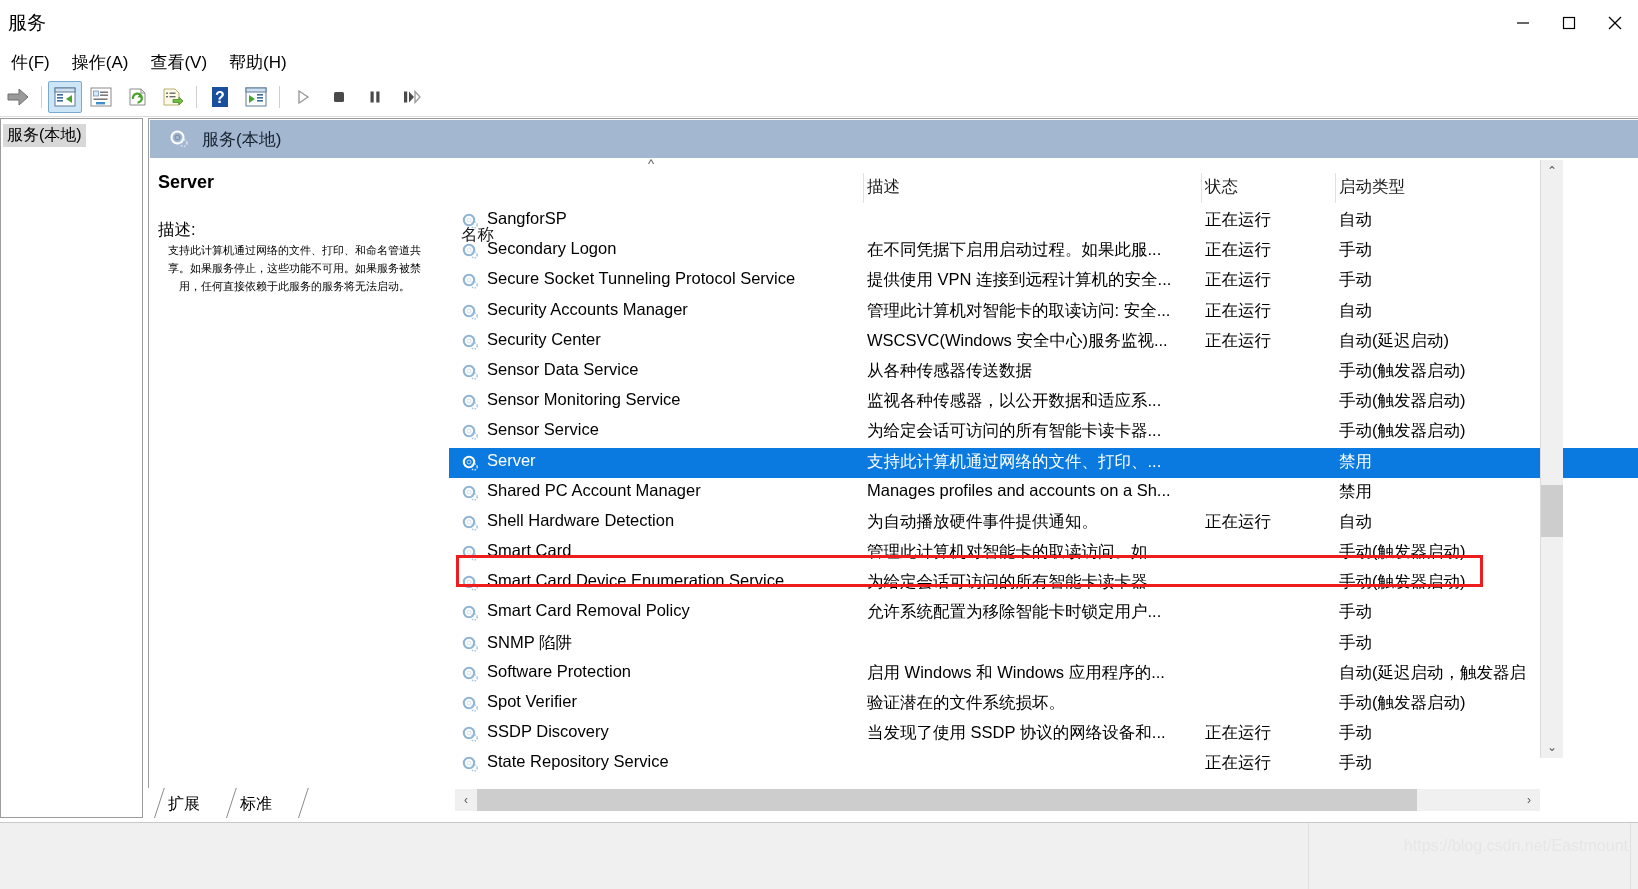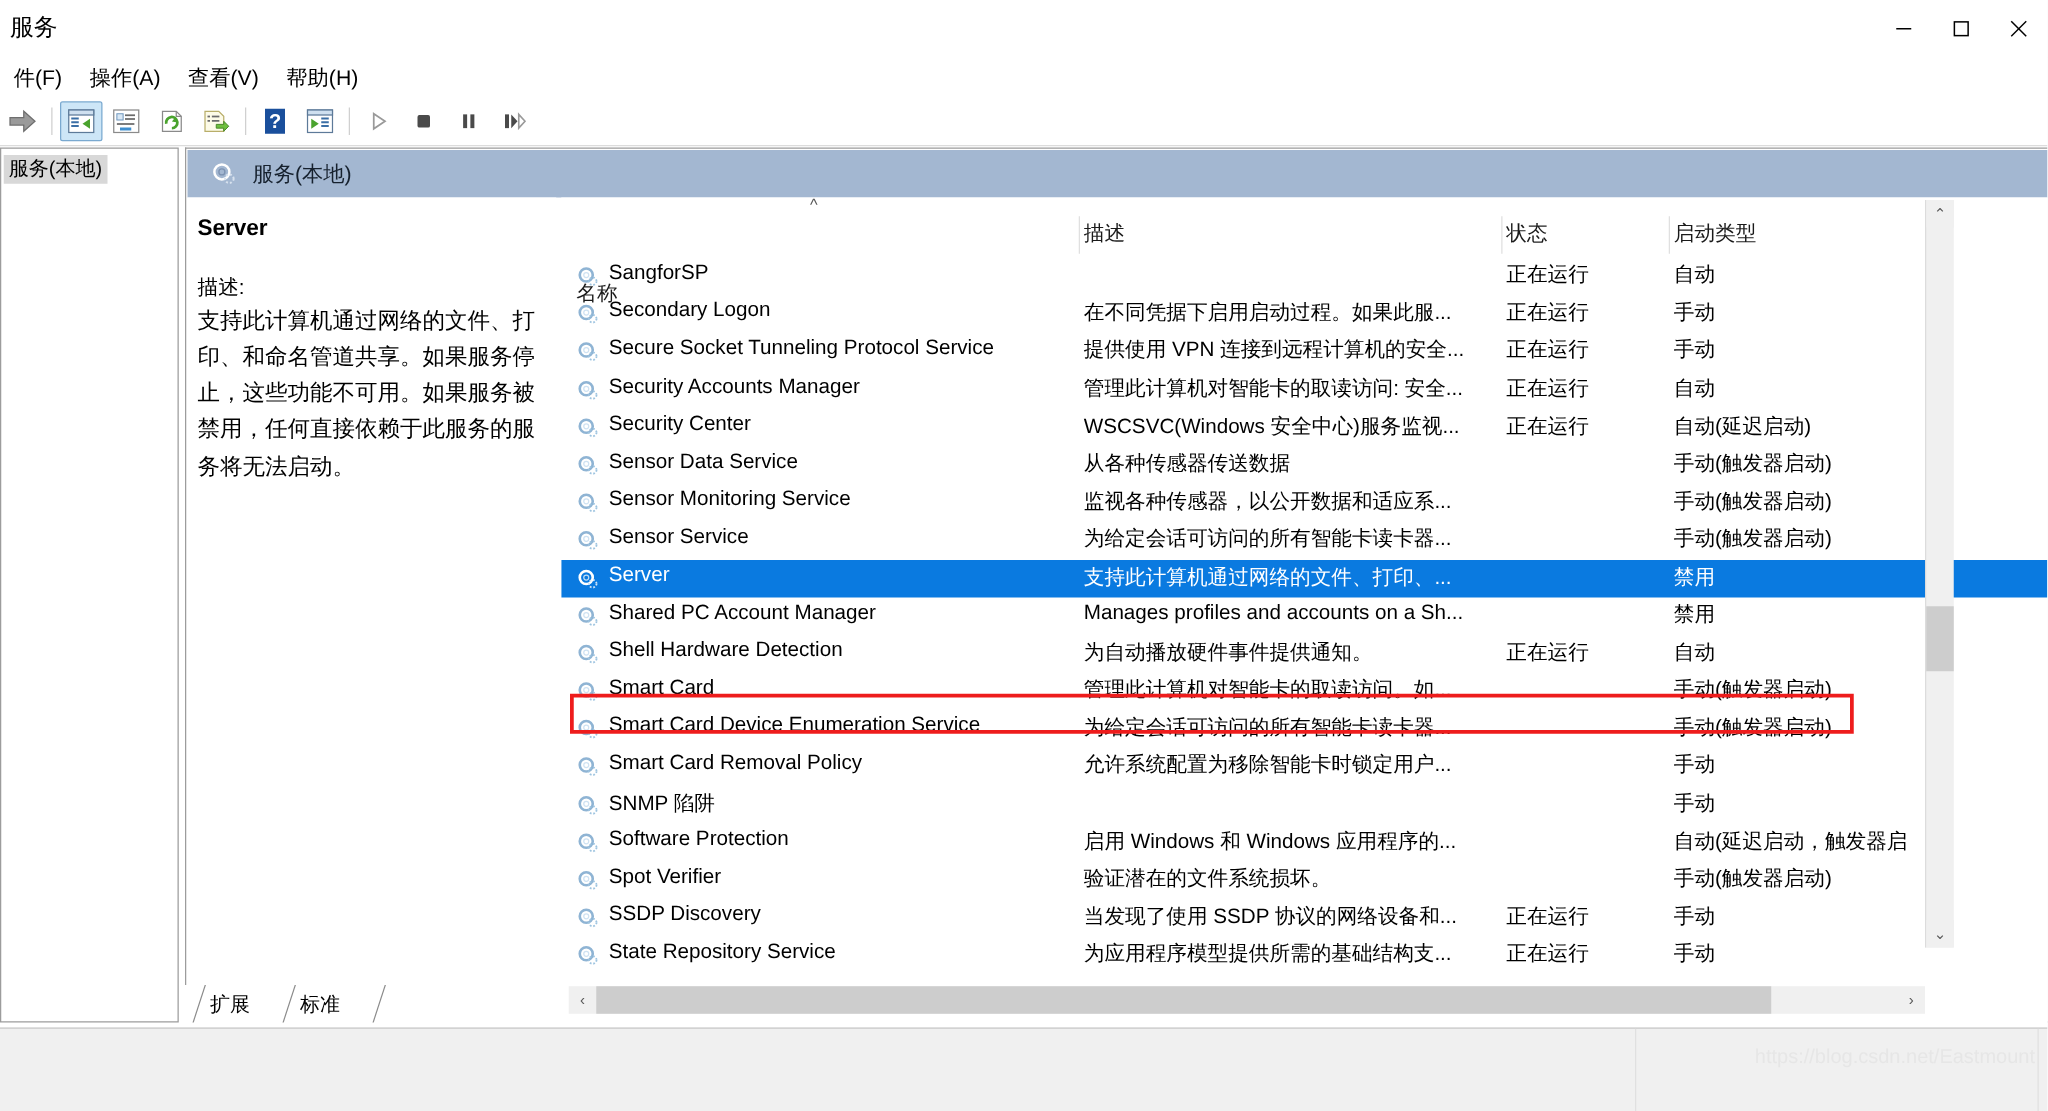--- a/index.html
+++ b/index.html
@@ -80,21 +80,21 @@
 
   
   .detail{
     position:absolute;left:1px;top:39px;width:295px;height:620px;
     background:#ffffff;padding:14px 14px 0 8px;box-sizing:border-box;
   }
   .detail-title{
     font-size:18px;font-weight:bold;color:#000;margin:0 0 26px 0;white-space:nowrap;
   }
   .detail-label{font-size:16.5px;color:#000;margin-bottom:1px;}
-  .detail-desc{font-size:18px;color:#000;line-height:1.62;}
+  .detail-desc{font-size:11px;color:#000;line-height:1.62;text-align:center;}
 
   
   .listwrap{
     position:absolute;left:300px;top:39px;width:1189px;height:660px;
     background:#ffffff;
   }
   .list-sortcap{
     position:absolute;left:192px;top:0px;width:20px;height:14px;
     font-size:13px;color:#5a5a5a;text-align:center;line-height:12px;
   }
@@ -554,21 +554,20 @@
               <span class="c-state">正在运行</span>
               <span class="c-start">手动</span>
             </div>
             <div class="row">
 <svg class="gear" width="19" height="19" viewBox="0 0 19 19" aria-hidden="true">
   <circle cx="8" cy="8" r="5.2" fill="none" stroke="#8fb4d4" stroke-width="2.1"></circle>
   <circle cx="8" cy="8" r="2" fill="none" stroke="#cfe2f2" stroke-width="1"></circle>
   <circle cx="13.2" cy="13" r="3" fill="none" stroke="#9ec4e0" stroke-width="1.5" stroke-dasharray="1.4 1.4"></circle>
 </svg>
               <span class="c-name">State Repository Service</span>
-              <span class="c-desc">为应用程序模型提供所需的基础结构支...</span>
               <span class="c-state">正在运行</span>
               <span class="c-start">手动</span>
             </div>
           </div>
       </div>
     </div>
 
     <div class="annot"></div>
 
   </div>

